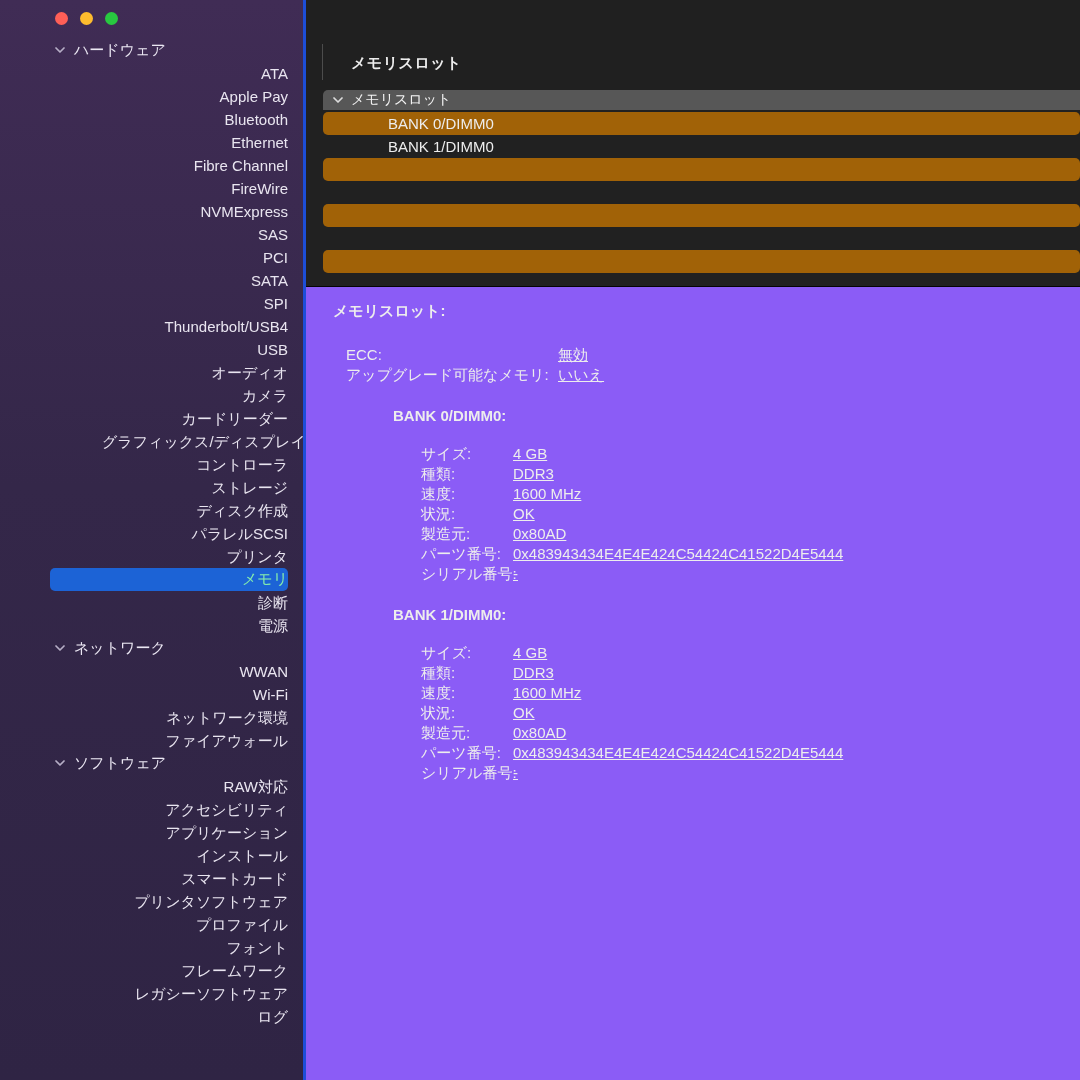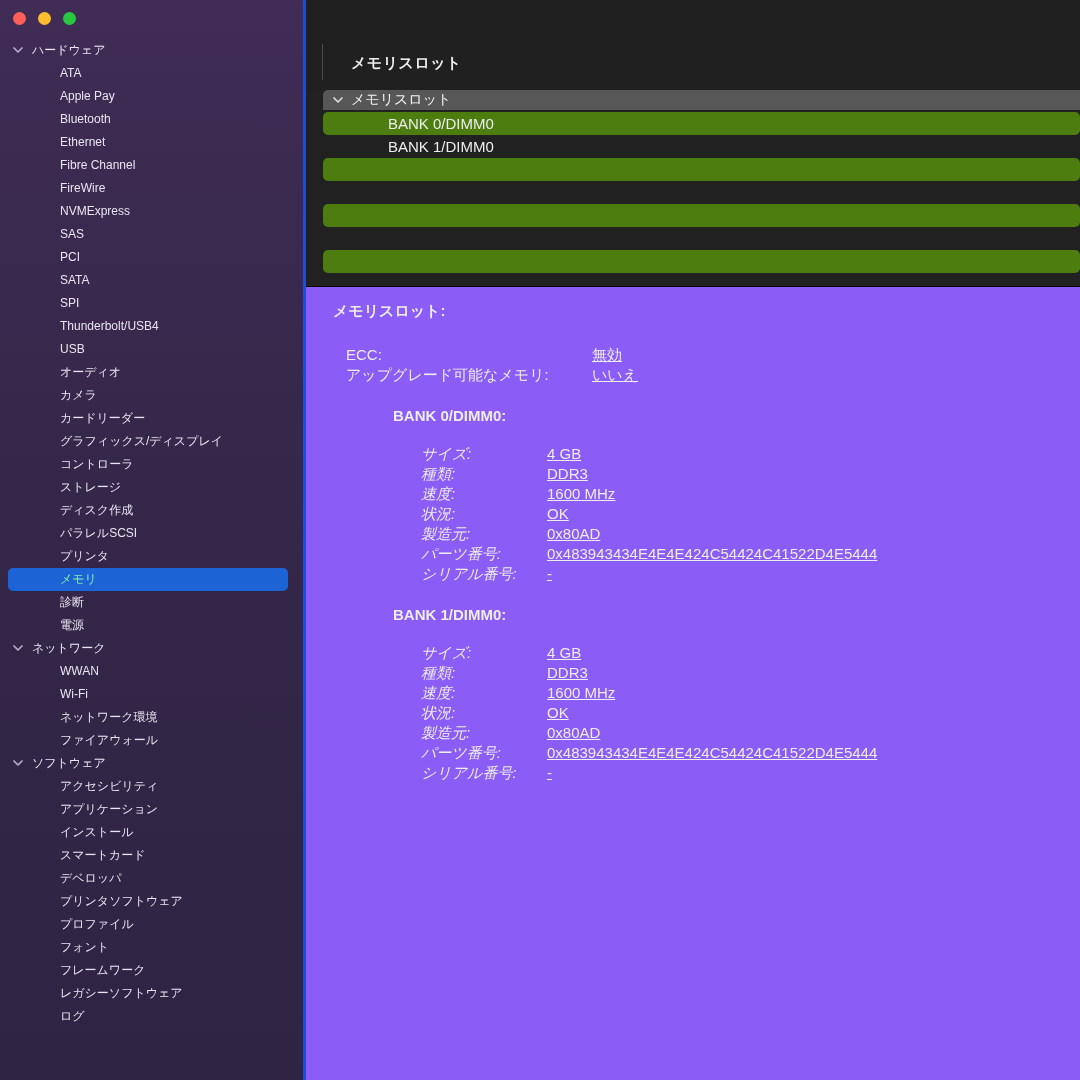--- a/index.html
+++ b/index.html
@@ -5,56 +5,56 @@
   html,body{margin:0;padding:0;background:#000;}
   *{box-sizing:border-box;}
   .window{
     width:1080px;height:1080px;display:flex;overflow:hidden;
     font-family:"Liberation Sans","DejaVu Sans",sans-serif;
   }
   
   .sidebar{
     width:303px;flex:none;overflow:hidden;
     background:linear-gradient(180deg,#402c55 0%,#342749 45%,#2f2444 100%);
-    color:#e9e5f0;font-size:12px;
+    color:#e9e5f0;font-size:15px;padding-left:42px;
   }
   .traffic{display:flex;gap:12px;padding:12px 0 0 13px;height:32px;}
   .light{width:13px;height:13px;border-radius:50%;}
   .light.close{background:var(--close,#ff5f57);}
   .light.minimize{background:var(--minimize,#febc2e);}
   .light.zoom{background:var(--zoom,#28c840);}
   .nav{padding-top:7px;}
   .section-header{display:flex;align-items:center;height:23px;padding-left:13px;gap:9px;white-space:nowrap;color:#ebe7f3;cursor:default;}
   .chevron{color:#b6aec6;display:inline-flex;align-items:center;}
-  .side-item{height:23px;line-height:23px;padding-left:52px;margin:0 15px 0 8px;border-radius:5px;white-space:nowrap;cursor:default;}
+  .side-item{height:23px;line-height:23px;padding-left:52px;margin:0 15px 0 8px;border-radius:5px;white-space:nowrap;cursor:default;text-align:right;}
   .side-item.selected{background:var(--accent-blue,#1c63d6);color:#86efac;font-family:Liberation Serif, serif;}
   
   .content{
     flex:1;min-width:0;display:flex;flex-direction:column;overflow:hidden;
     background:#212121;border-left:3px solid #1d4ed8;color:#ededed;font-size:15px;
   }
   .toolbar{height:90px;flex:none;position:relative;background:#202020;}
   .toolbar-divider{position:absolute;left:16px;top:44px;width:1px;height:36px;background:#4c4c4c;}
   .content-title{position:absolute;left:45px;top:54px;font-weight:700;letter-spacing:.5px;}
   .table{flex:none;}
   .thead{height:20px;margin-left:17px;background:var(--header-bar,#575757);border-radius:5px 0 0 0;display:flex;align-items:center;gap:8px;padding-left:10px;color:#f4f4f4;font-size:14px;}
   .thead .chevron{color:#dcdcdc;}
   .rows{height:176px;overflow:hidden;margin-left:17px;padding-top:2px;}
   .trow{height:23px;display:flex;align-items:center;padding-left:65px;white-space:nowrap;}
-  .trow.stripe{background:#4d7c0f;border-radius:5px;}
+  .trow.stripe{background:#a16207;border-radius:5px;}
   
   .details{flex:1;background:#8b5cf6;border-top:1px solid #050505;padding:15px 20px 0 27px;overflow:hidden;}
   .details-heading{font-weight:700;margin-bottom:24px;}
-  .kv{display:flex;line-height:20px;white-space:nowrap;gap:34px;}
+  .kv{display:flex;line-height:20px;white-space:nowrap;}
   .summary .kv{padding-left:13px;}
   .sum-label{width:212px;flex:none;}
   .bank{margin-top:18px;}
   .bank-heading{font-weight:700;padding-left:60px;margin:22px 0 20px;}
   .bank-rows .kv{padding-left:88px;}
-  .bank-label{width:92px;flex:none;font-style:italic;}
+  .bank-label{width:92px;flex:none;}
   .kv-value{flex:none;text-decoration:underline;}
 </style>
 </head>
 <body>
 
 <div class="window">
 
   <div class="sidebar">
     <div class="traffic">
       <span class="light close"></span>
@@ -108,25 +108,25 @@
         <div class="side-item"><span class="item-label">ネットワーク環境</span></div>
         <div class="side-item"><span class="item-label">ファイアウォール</span></div>
         <div class="section-header">
           <span class="chevron">
             <svg width="10" height="7" viewBox="0 0 10 7">
               <path d="M1 1l4 4 4-4" fill="none" stroke="currentColor" stroke-width="1.7" stroke-linecap="round" stroke-linejoin="round"></path>
             </svg>
           </span>
           <span class="section-label">ソフトウェア</span>
         </div>
+        <div class="side-item"><span class="item-label">RAW対応</span></div>
         <div class="side-item"><span class="item-label">アクセシビリティ</span></div>
         <div class="side-item"><span class="item-label">アプリケーション</span></div>
         <div class="side-item"><span class="item-label">インストール</span></div>
         <div class="side-item"><span class="item-label">スマートカード</span></div>
-        <div class="side-item"><span class="item-label">デベロッパ</span></div>
         <div class="side-item"><span class="item-label">プリンタソフトウェア</span></div>
         <div class="side-item"><span class="item-label">プロファイル</span></div>
         <div class="side-item"><span class="item-label">フォント</span></div>
         <div class="side-item"><span class="item-label">フレームワーク</span></div>
         <div class="side-item"><span class="item-label">レガシーソフトウェア</span></div>
         <div class="side-item"><span class="item-label">ログ</span></div>
       </div>
   </div>
 
   <div class="content">

